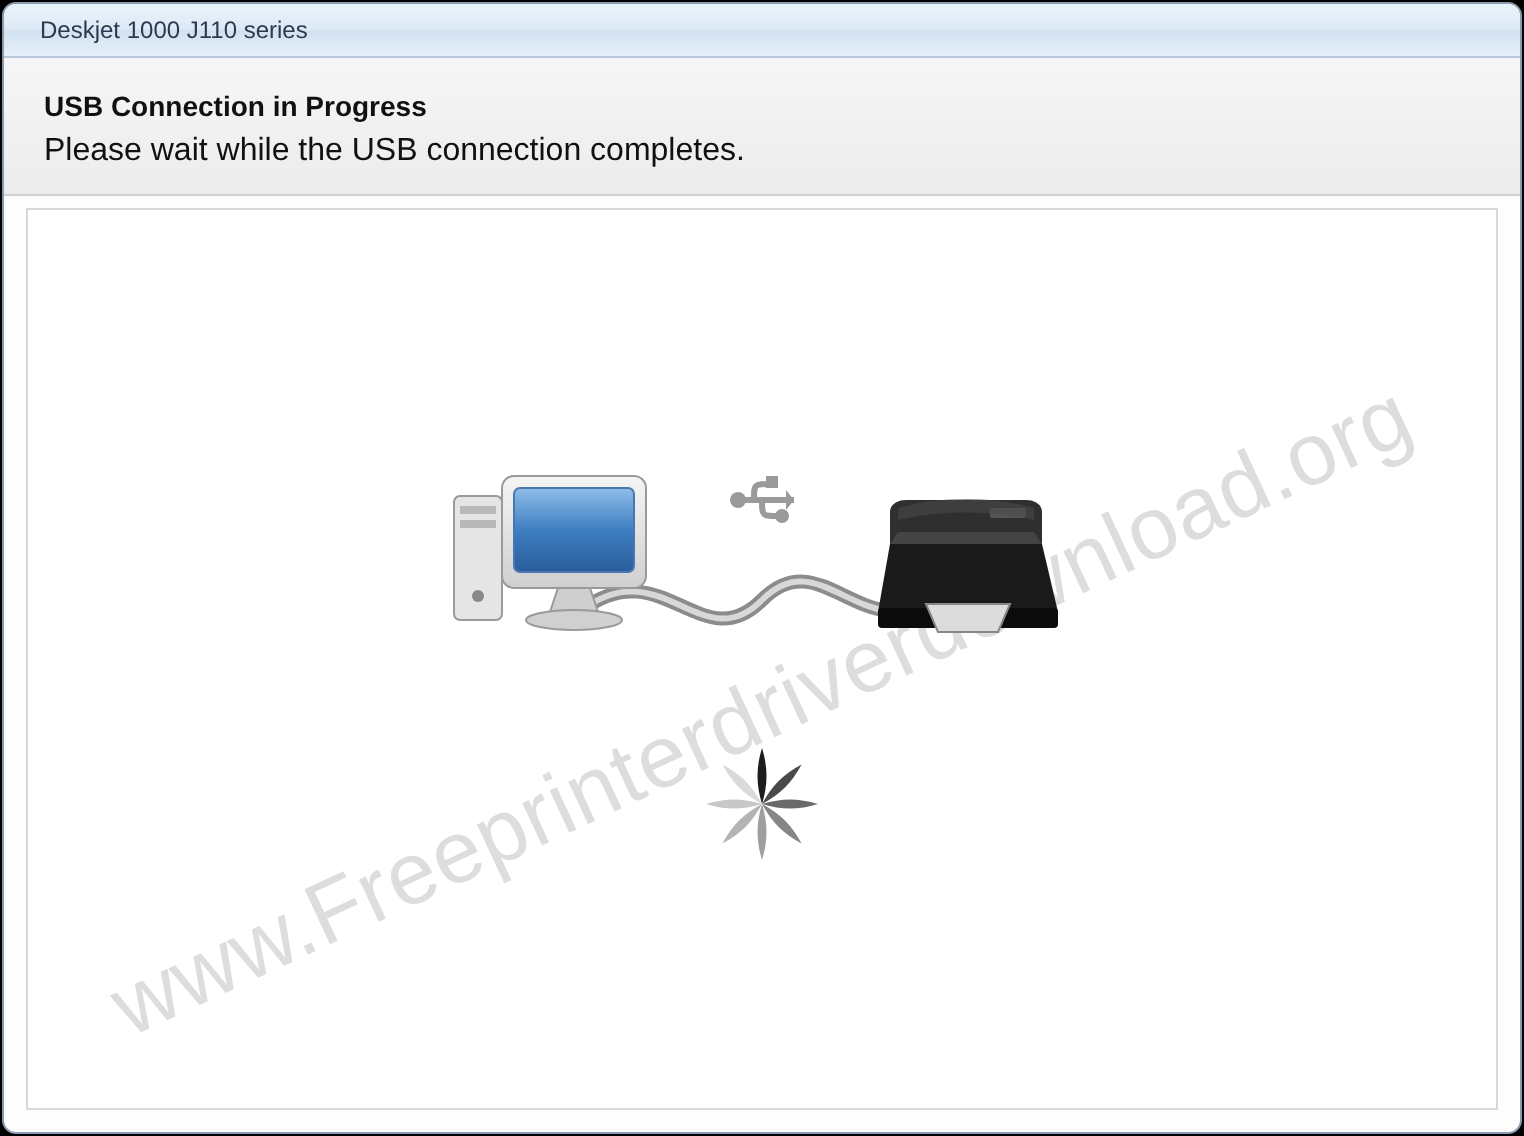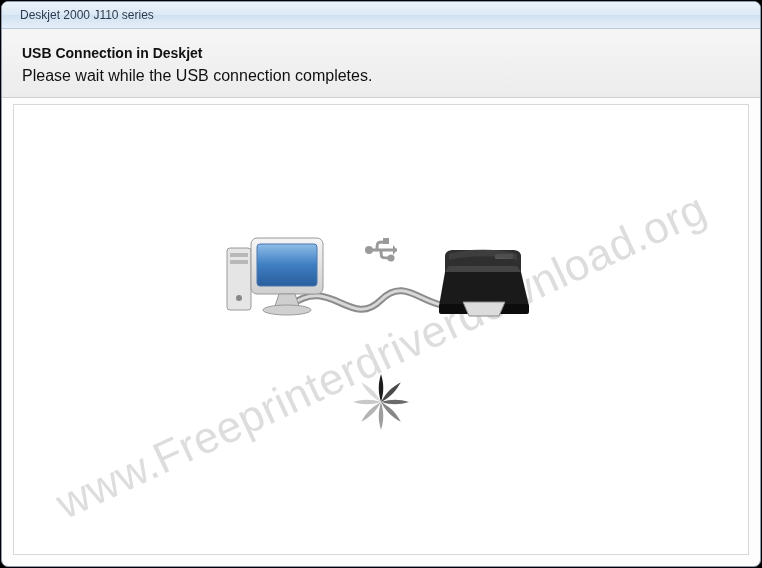--- a/index.html
+++ b/index.html
@@ -88,25 +88,25 @@
     user-select: none;
     font-family: Arial, sans-serif;
   }
 </style>
 </head>
 <body>
 
 <div class="window">
 
   <div class="titlebar">
-    <span>Deskjet 2000 J110 series</span>
+    <span>Deskjet 1000 J110 series</span>
   </div>
 
   <div class="header-area">
-    <div class="header-title">USB Connection in Deskjet</div>
+    <div class="header-title">USB Connection in Progress</div>
     <div class="header-sub">Please wait while the USB connection completes.</div>
   </div>
 
   <div class="content">
 
     <div class="watermark">www.Freeprinterdriverdownload.org</div>
 
     <div class="illustration">
       <svg width="320" height="120" viewBox="0 0 320 120">
 

